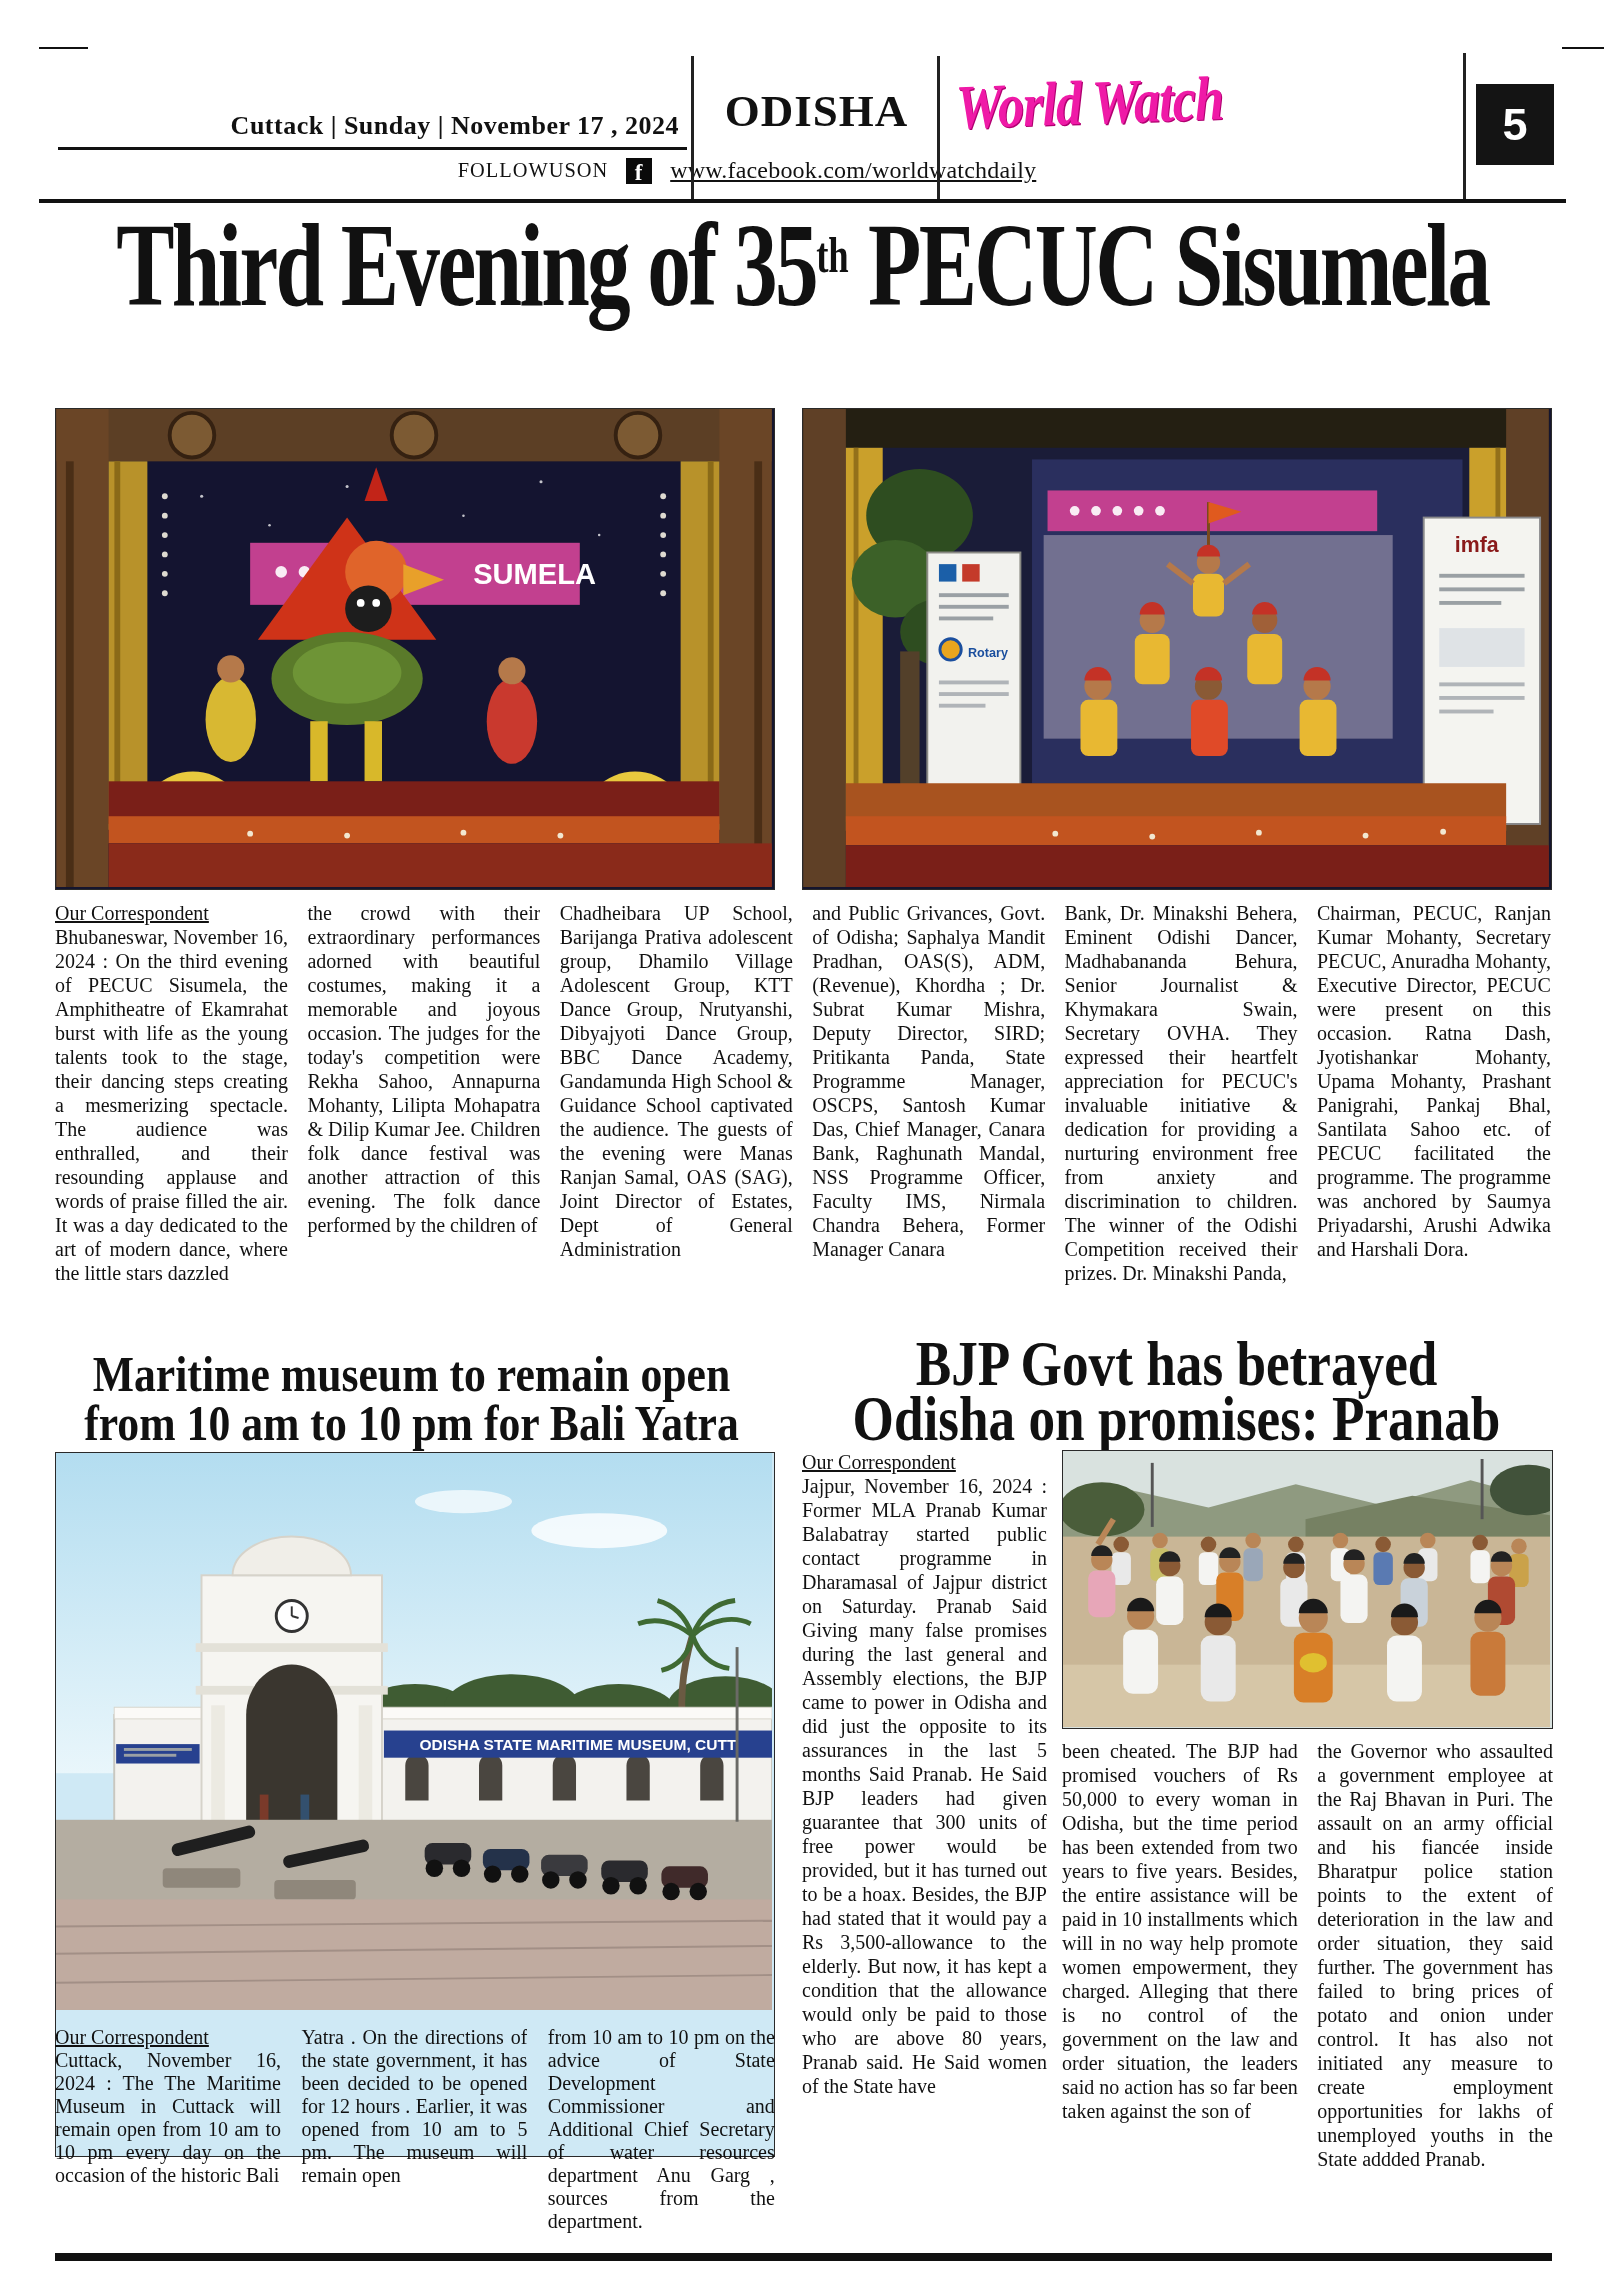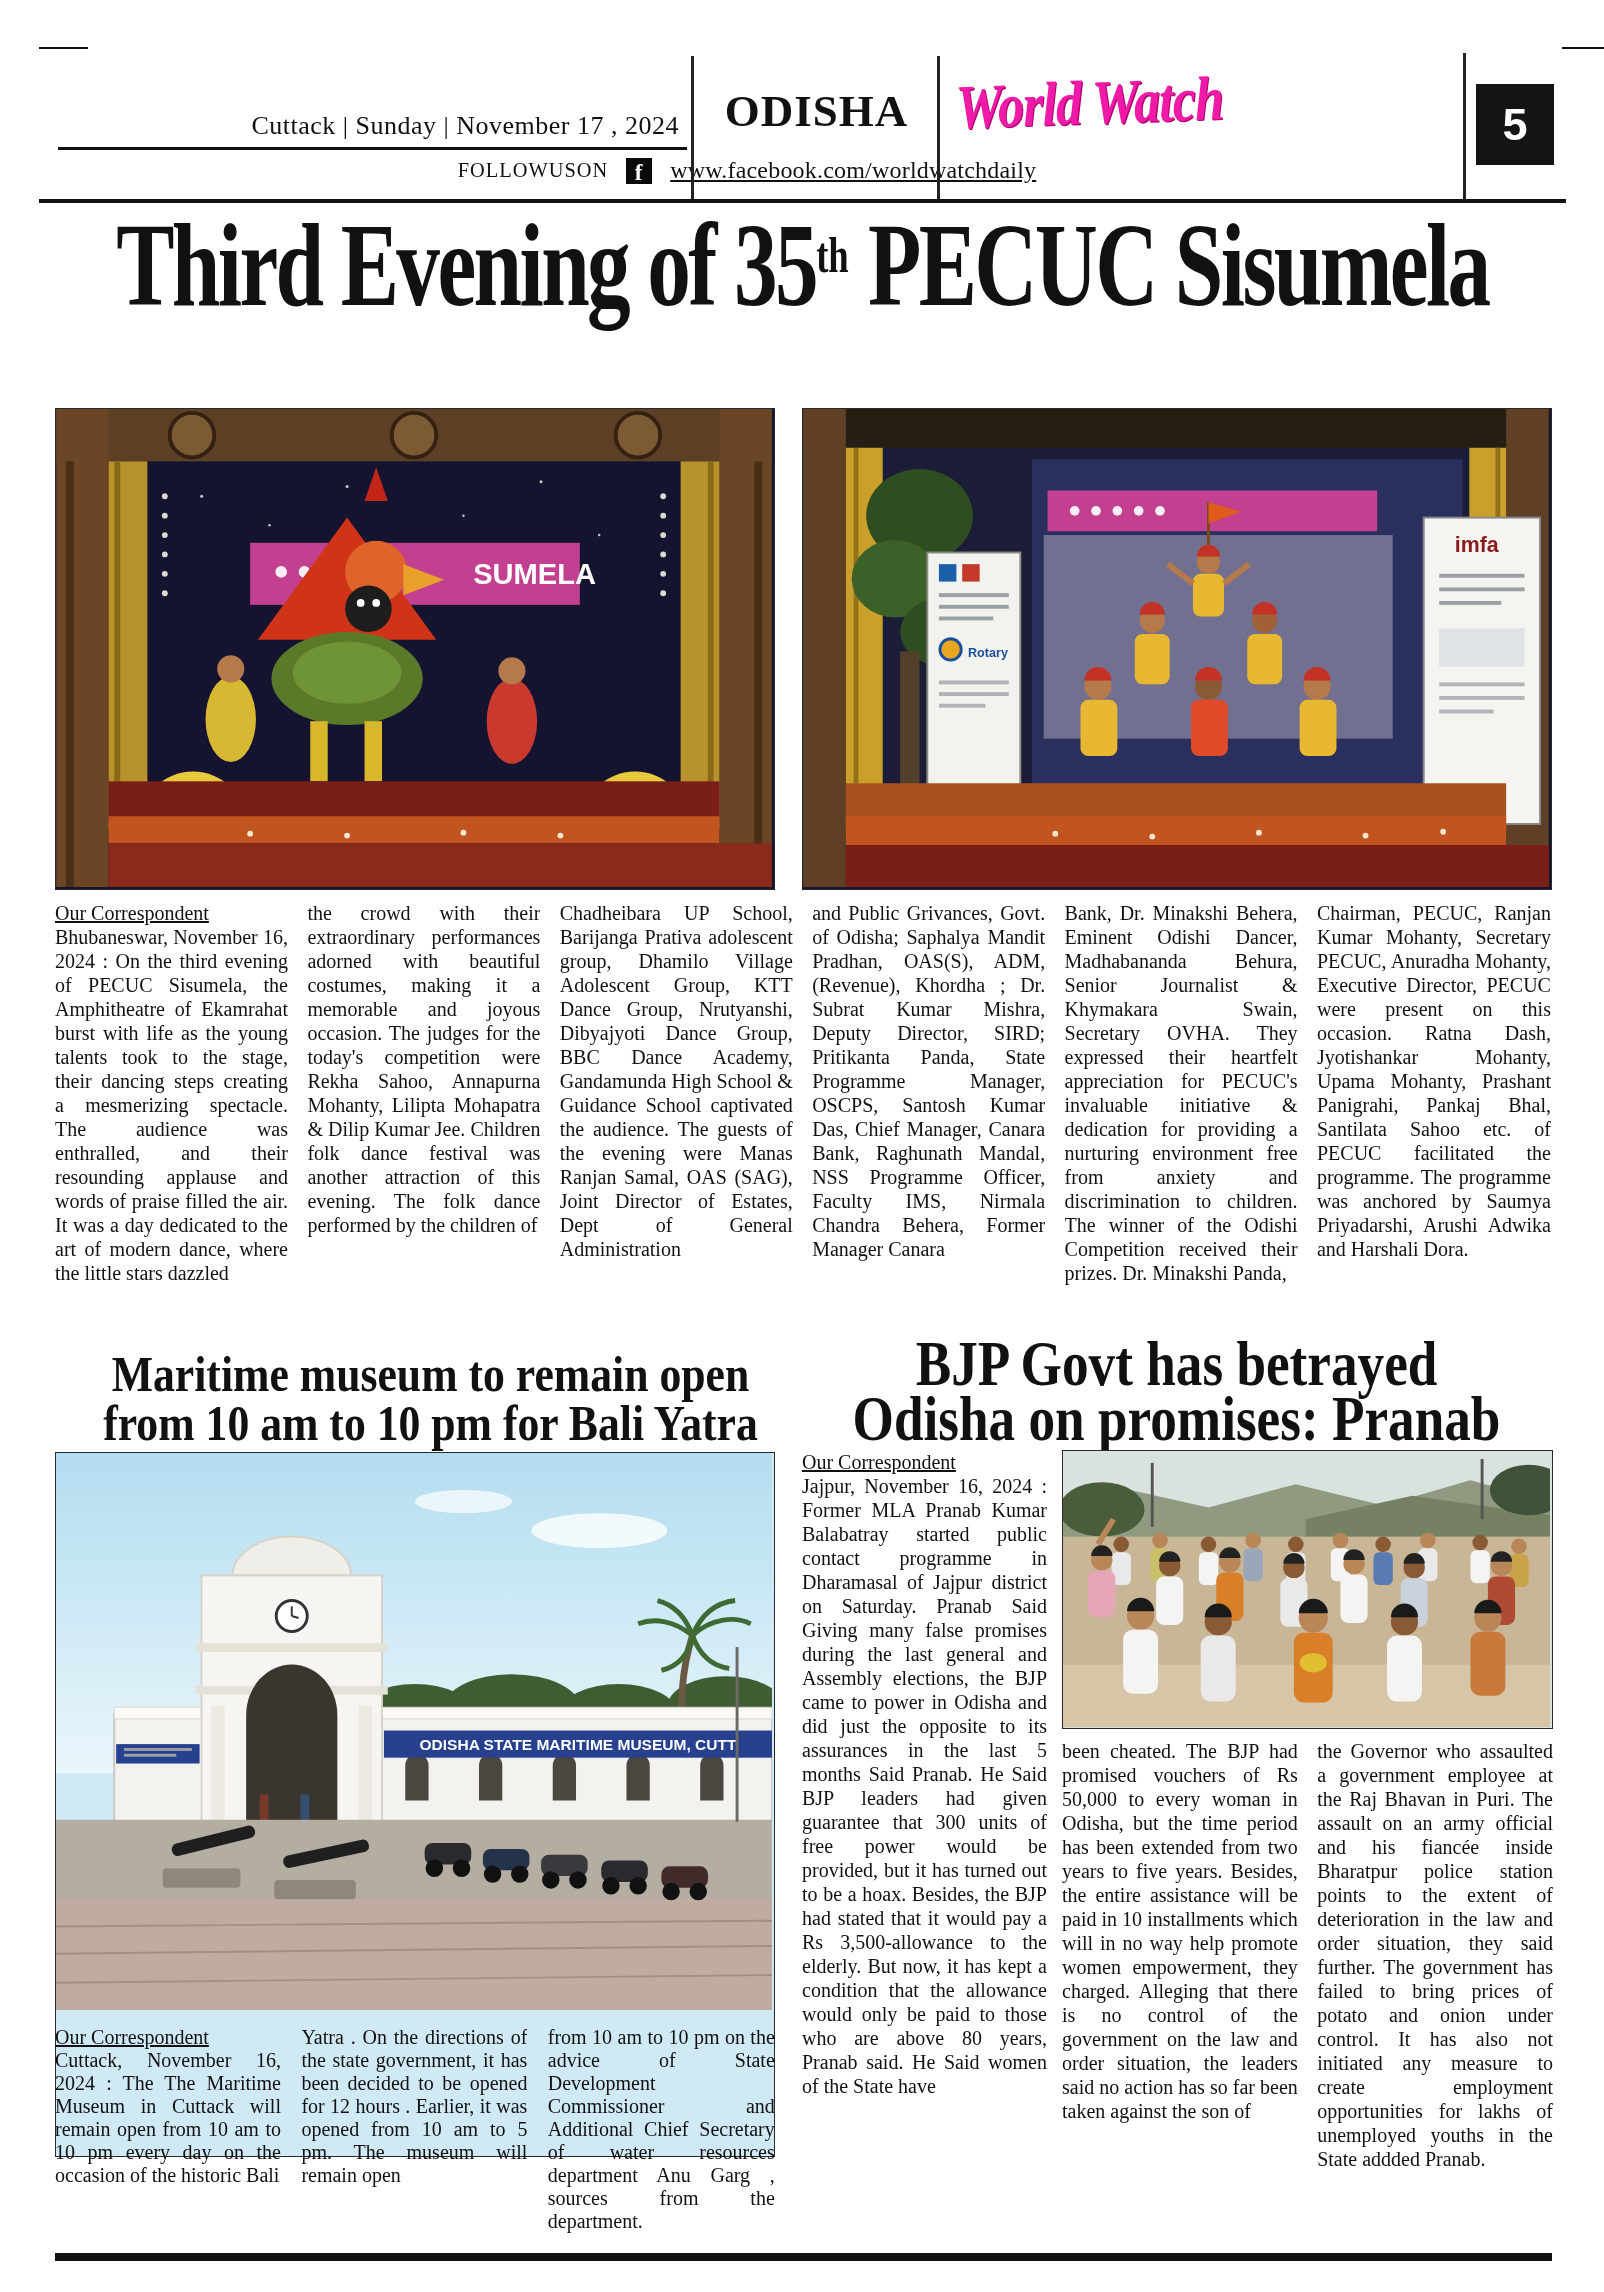--- a/index.html
+++ b/index.html
@@ -1,21 +1,21 @@
 <!DOCTYPE html>
 <html><head>
 <meta charset="utf-8">
 <style>
   html,body{margin:0;padding:0;background:#e8e8e8;}
   .page{position:relative;width:1605px;height:2293px;background:#ffffff;
         font-family:"Liberation Serif",serif;color:#111;overflow:hidden;margin:0 auto;}
   .abs{position:absolute;}
   .rule{background:#111;}
   
-  .dateline{font-weight:normal;font-size:26px;letter-spacing:0.5px;text-align:right;}
+  .dateline{font-weight:bold;font-size:26px;letter-spacing:0.5px;text-align:right;}
   .follow{font-size:20.4px;letter-spacing:1px;display:flex;align-items:center;justify-content:center;gap:18px;}
   .fburl{font-size:24px;letter-spacing:0.2px;text-decoration:underline;}
   .fbicon{display:inline-flex;width:26px;height:26px;background:#0a0a0a;color:#fff;
           align-items:flex-end;justify-content:center;font-weight:bold;font-size:23px;line-height:23px;
           font-family:"Liberation Serif",serif;}
   .edition{font-weight:bold;font-size:45px;letter-spacing:1px;text-align:center;}
   .logo{font-style:italic;font-weight:bold;font-size:50px;color:#ef1aa7;
         transform:rotate(-2deg) scale(1.05,1.25);transform-origin:left center;white-space:nowrap;
         text-shadow:1px 1px 0 #b00070;letter-spacing:-1px;}
   .pagebox{background:#141414;color:#fff;font-weight:bold;font-size:45px;font-family:"Liberation Sans",sans-serif;
@@ -243,21 +243,21 @@
       <span class="byline">Our Correspondent</span>
       <span>Bhubaneswar, November 16, 2024  : On the third evening of PECUC Sisumela, the Amphitheatre of Ekamrahat burst with life as the young talents took to the stage, their dancing steps creating a mesmerizing spectacle. The audience was enthralled, and their resounding applause and words of praise filled the air. It was a day dedicated to the art of modern dance, where the little stars dazzled</span>
     </div>
     <div class="col" style="width:233px;">the crowd with their extraordinary performances adorned with beautiful costumes, making it a memorable and joyous occasion.  The judges for the today's competition were Rekha Sahoo, Annapurna Mohanty, Lilipta Mohapatra &amp; Dilip Kumar Jee.  Children folk dance festival was another attraction of this evening. The folk dance performed by the children of</div>
     <div class="col" style="width:233px;">Chadheibara UP School, Barijanga Prativa adolescent group, Dhamilo Village Adolescent Group, KTT Dance Group, Nrutyanshi, Dibyajyoti Dance Group, BBC Dance Academy, Gandamunda High School &amp; Guidance School captivated the audience. The guests of the evening were Manas Ranjan Samal, OAS (SAG), Joint Director of Estates, Dept of General Administration</div>
     <div class="col" style="width:233px;">and Public Grivances, Govt. of Odisha; Saphalya Mandit Pradhan, OAS(S), ADM, (Revenue), Khordha ; Dr. Subrat Kumar Mishra, Deputy Director, SIRD; Pritikanta Panda, State Programme Manager, OSCPS, Santosh Kumar Das, Chief Manager, Canara Bank, Raghunath Mandal, NSS Programme Officer, Faculty IMS, Nirmala Chandra Behera, Former Manager Canara</div>
     <div class="col" style="width:233px;">Bank, Dr. Minakshi Behera, Eminent Odishi Dancer, Madhabananda Behura, Senior Journalist &amp; Khymakara Swain, Secretary OVHA. They expressed their heartfelt appreciation for PECUC's invaluable initiative &amp; dedication for providing a nurturing environment free from anxiety and discrimination to children. The winner of the Odishi Competition received their prizes. Dr. Minakshi Panda,</div>
     <div class="col" style="width:234px;">Chairman, PECUC, Ranjan Kumar Mohanty, Secretary PECUC, Anuradha Mohanty, Executive Director, PECUC were present on this occasion.  Ratna Dash, Jyotishankar Mohanty, Upama Mohanty, Prashant Panigrahi, Pankaj Bhal, Santilata Sahoo etc. of PECUC facilitated the programme. The programme was anchored by Saumya Priyadarshi, Arushi Adwika and Harshali Dora.</div>
   </div>
 
-  <div class="abs h2l" style="left:69px;top:1349px;width:723px;font-size:46px;line-height:49px;">
+  <div class="abs h2l" style="left:50px;top:1349px;width:723px;font-size:46px;line-height:49px;">
     <span class="ln">Maritime museum  to remain open</span>
     <span class="ln">from 10 am to 10 pm for Bali Yatra</span>
   </div>
   <div class="abs h2l" style="left:798px;top:1337px;width:757px;font-size:56px;line-height:55px;">
     <span class="ln">BJP  Govt has betrayed</span>
     <span class="ln">Odisha on promises: Pranab</span>
   </div>
 
   <div class="abs photo" style="left:55px;top:1452px;width:720px;height:705px;background:#cfe9f5;">
     <svg width="716" height="557" viewBox="0 0 738 574">

